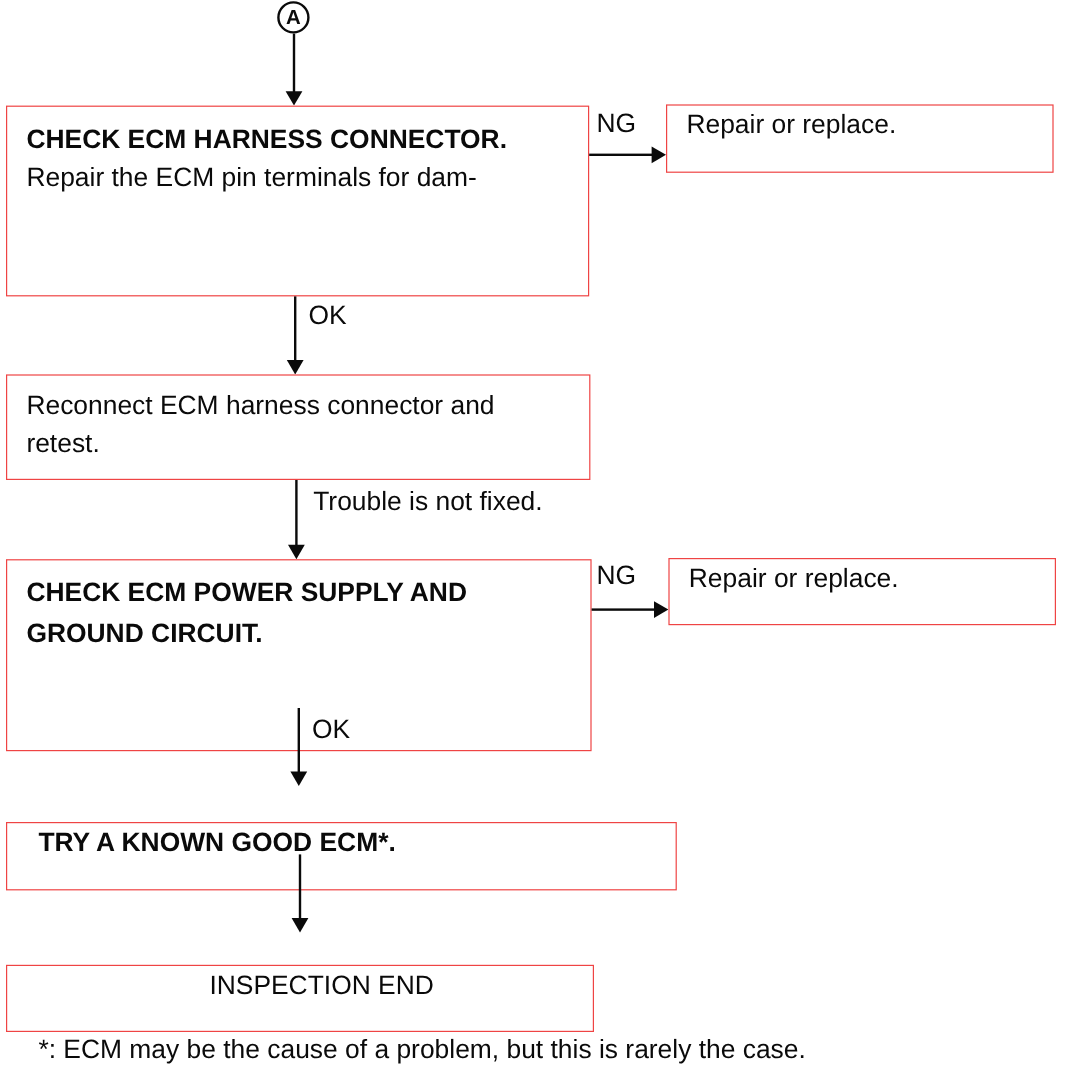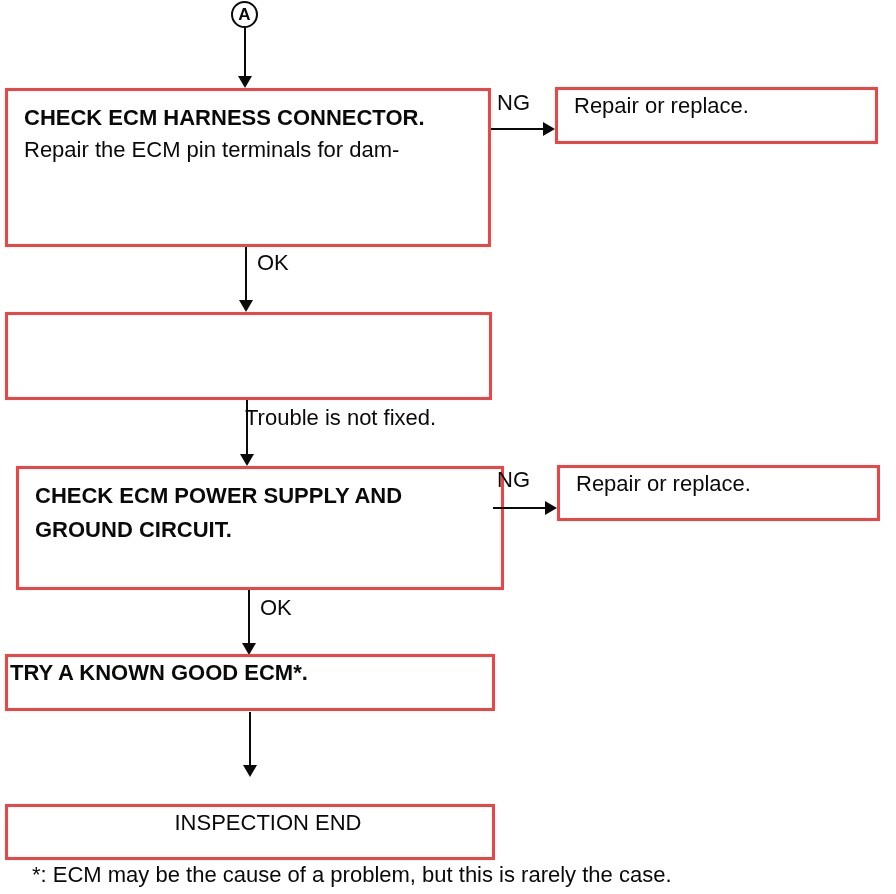--- a/index.html
+++ b/index.html
@@ -11,21 +11,21 @@
     position: relative;
     width: 896px;
     height: 894px;
     background: #ffffff;
     font-family: "Liberation Sans", sans-serif;
     color: #0a0a0a;
     overflow: hidden;
   }
   .node {
     position: absolute;
-    border: 3px solid #ef4444;
+    border: 1px solid #ef4444;
     background: #ffffff;
     box-sizing: border-box;
     font-size: 22px;
     line-height: 32px;
   }
   .node .title { font-weight: bold; }
   .node-pad { padding: 11px 16px 0 16px; }
   .node-flex {
     display: flex;
   }
@@ -101,44 +101,46 @@
 
   <div class="node node-flex" style="left:555px; top:87px; width:323px; height:57px; padding-left:16px;">
     <div>Repair or replace.</div>
   </div>
 
   <div class="edge-label" style="left:257px; top:251px;">OK</div>
   <div class="vline" style="left:245px; top:247px; height:54px;"></div>
   <div class="arrow-down" style="left:239px; top:300px;"></div>
 
   <div class="node" style="left:5px; top:312px; width:487px; height:88px; padding:9px 16px 0 16px;">
+    <div>Reconnect ECM harness connector and</div>
+    <div>retest.</div>
   </div>
 
-  <div class="edge-label" style="left:245px; top:406px;">Trouble is not fixed.</div>
+  <div class="edge-label" style="left:261px; top:406px;">Trouble is not fixed.</div>
   <div class="vline" style="left:246px; top:400px; height:55px;"></div>
   <div class="arrow-down" style="left:240px; top:454px;"></div>
 
-  <div class="node" style="left:16px; top:466px; width:488px; height:124px; padding:10px 16px 0 16px; line-height:34px;">
+  <div class="node" style="left:5px; top:466px; width:488px; height:160px; padding:10px 16px 0 16px; line-height:34px;">
     <div class="title">CHECK ECM POWER SUPPLY AND</div>
     <div class="title">GROUND CIRCUIT.</div>
   </div>
 
   <div class="edge-label" style="left:497px; top:468px;">NG</div>
   <div class="hline" style="left:493px; top:507px; width:52px;"></div>
   <div class="arrow-right" style="left:545px; top:501px;"></div>
 
   <div class="node node-flex" style="left:557px; top:465px; width:323px; height:56px; padding-left:16px;">
     <div>Repair or replace.</div>
   </div>
 
   <div class="edge-label" style="left:260px; top:596px;">OK</div>
   <div class="vline" style="left:248px; top:590px; height:54px;"></div>
   <div class="arrow-down" style="left:242px; top:643px;"></div>
 
-  <div class="node node-flex" style="left:5px; top:654px; width:490px; height:57px; padding-left:2px;">
+  <div class="node node-flex" style="left:5px; top:685px; width:559px; height:57px; padding-left:26px;">
     <div class="title">TRY A KNOWN GOOD ECM*.</div>
   </div>
 
   <div class="vline" style="left:249px; top:712px; height:54px;"></div>
   <div class="arrow-down" style="left:243px; top:765px;"></div>
 
   <div class="node node-flex" style="left:5px; top:804px; width:490px; height:56px; justify-content:center;padding-left:36px;">
     <div>INSPECTION END</div>
   </div>
 

